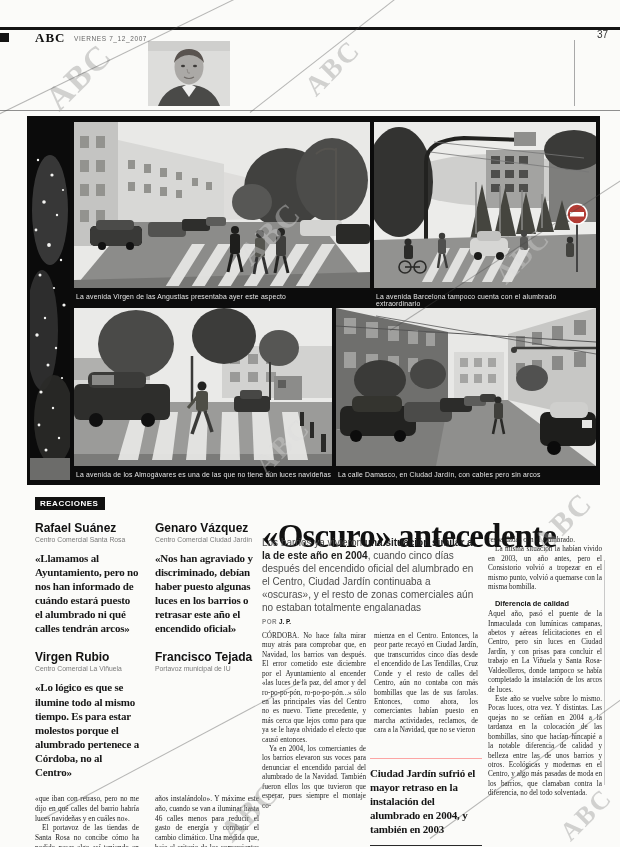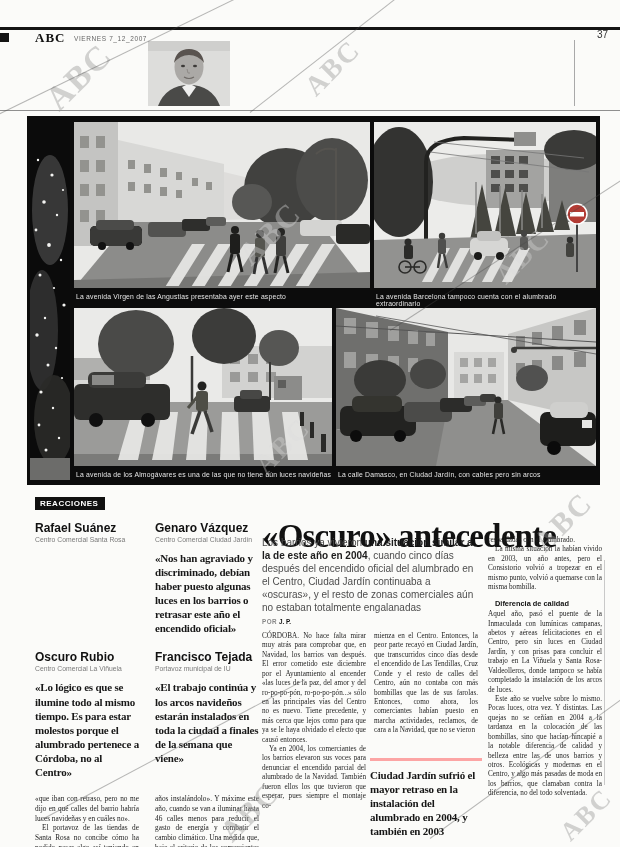--- a/index.html
+++ b/index.html
@@ -49,21 +49,21 @@
   .byline { position:absolute; left:0; top:128px; font-size:6.3px; }
   .byline .pfx { color:#888; font-weight:bold; letter-spacing:.5px; }
   .byline .auth { color:#111; font-weight:bold; }
   .bodycol { position:absolute; font:7.2px/1.31 "Liberation Serif",serif; color:#1f1f1f; text-align:justify; }
   .bodycol p + p { text-indent:7px; }
   .c1 { left:0; top:142px; width:104px; }
   .c2 { left:112px; top:142px; width:104px; }
   .c3 { left:226px; top:46px; width:114px; }
   .subhead { font-family:"Liberation Sans",sans-serif; font-weight:bold; font-size:7.4px; margin:6px 0 2px; text-align:left; text-indent:0; color:#111; }
   .c3 p.sh-follow { text-indent:0; }
-  .pullquote { position:absolute; left:108px; top:268px; width:112px; border-top:3px solid #fca5a5; padding-top:7px; }
+  .pullquote { position:absolute; left:108px; top:268px; width:112px; border-top:1px solid #fca5a5; padding-top:7px; }
   .pullquote .pq { font:bold 11px/1.28 "Liberation Serif",serif; color:#161616; letter-spacing:-.2px; }
   .pullquote .pq-rule { margin-top:9px; height:1px; background:#2a2a2a; width:100%; }
   .right-vrule { position:absolute; left:604px; top:560px; width:1px; height:225px; background:#c9c9c9; }
 </style>
 </head>
 <body>
 
 <div class="page">
 
   <div class="scratch" style="left:-10px;top:118px;width:430px;transform:rotate(-26deg);"></div>
@@ -406,35 +406,35 @@
     </div>
     <div class="caption" style="left:309px;top:352px;width:260px;">La calle Damasco, en Ciudad Jardín, con cables pero sin arcos</div>
   </div>
 
   <aside class="reactions">
     <div class="reactions-label">REACCIONES</div>
     <div class="entries">
       <div class="entry">
         <div class="nm">Rafael Suánez</div>
         <div class="org">Centro Comercial Santa Rosa</div>
+        <div class="rq">«Llamamos al Ayuntamiento, pero no nos han informado de cuándo estará puesto el alumbrado ni qué calles tendrán arcos»</div>
       </div>
       <div class="entry">
         <div class="nm">Genaro Vázquez</div>
         <div class="org">Centro Comercial Ciudad Jardín</div>
         <div class="rq">«Nos han agraviado y discriminado, debían haber puesto algunas luces en los barrios o retrasar este año el encendido oficial»</div>
       </div>
       <div class="entry">
-        <div class="nm">Oscuro Rubio</div>
+        <div class="nm">Virgen Rubio</div>
         <div class="org">Centro Comercial La Viñuela</div>
         <div class="rq">«Lo lógico es que se ilumine todo al mismo tiempo. Es para estar molestos porque el alumbrado pertenece a Córdoba, no al Centro»</div>
       </div>
       <div class="entry">
         <div class="nm">Francisco Tejada</div>
         <div class="org">Portavoz municipal de IU</div>
-        <div class="rq">«El trabajo continúa y los arcos navideños estarán instalados en toda la ciudad a finales de la semana que viene»</div>
       </div>
     </div>
     <div class="footnotes">
       <div>
         <p>«que iban con retraso, pero no me dijo en qué calles del barrio habría luces navideñas y en cuáles no».</p>
         <p class="ind">El portavoz de las tiendas de Santa Rosa no concibe cómo ha podido pasar algo así teniendo en cuenta que el Área encargada del alumbrado «debe tener experiencia después de tantos</p>
       </div>
       <div>
         <p>años instalándolo». Y máxime este año, cuando se van a iluminar hasta 46 calles menos para reducir el gasto de energía y combatir el cambio climático. Una medida que, bajo el criterio de los comerciantes de Ciudad Jardín, «ha sido acertada pero ha quedado deslucida porque no se ha hecho bien».</p>
       </div>

